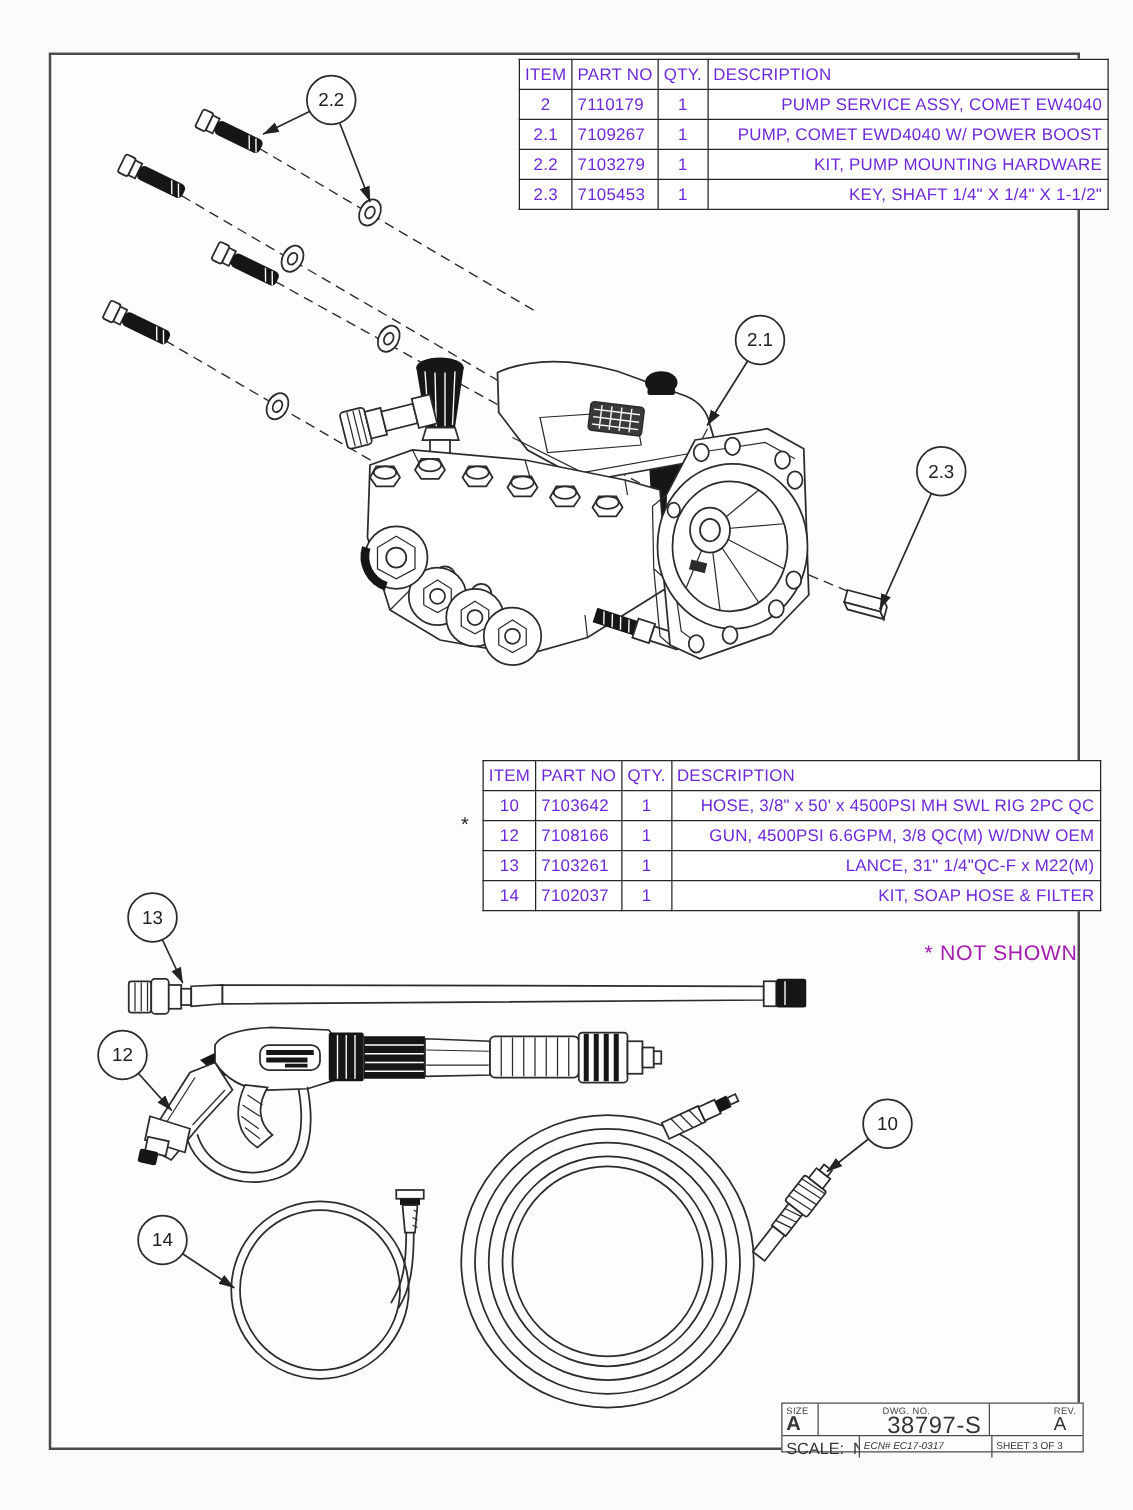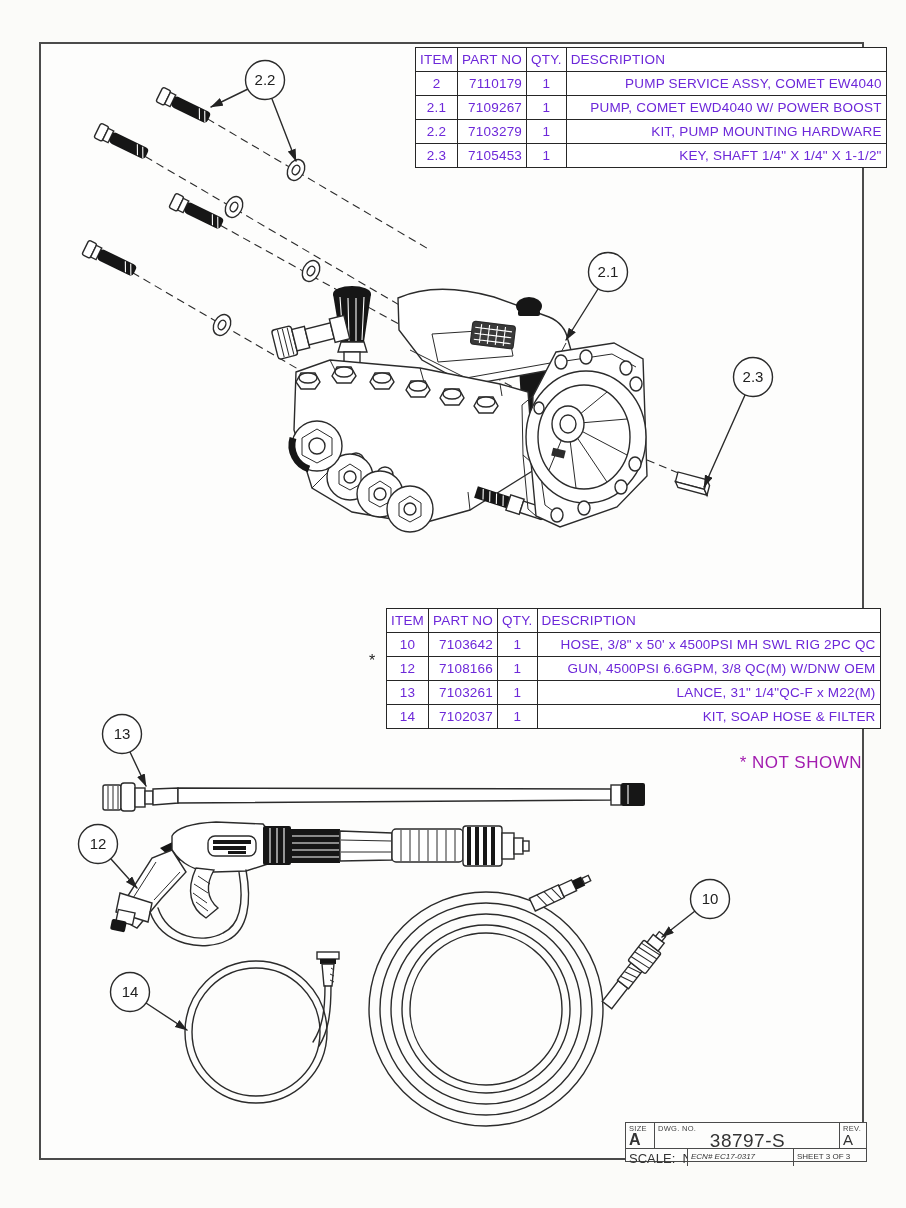--- a/index.html
+++ b/index.html
@@ -9,33 +9,33 @@
          border:2px solid #4b4b4b;background:#fdfdfc;box-sizing:border-box;}
   svg.art{position:absolute;left:0;top:0;}
   
   table.parts{position:absolute;border-collapse:collapse;table-layout:fixed;background:#fff;
               font-size:13.5px;color:#6d28d9;letter-spacing:.2px;}
   table.parts th,table.parts td{border:1.4px solid #262626;height:23px;padding:0 4px;
               line-height:1;white-space:nowrap;overflow:hidden;font-weight:400;}
   table.parts th{text-align:center;}
   table.parts th.desc{text-align:left;}
   td.c{text-align:center;}
-  td.r{text-align:right;margin-top:21px;}
+  td.r{margin-top:21px;}
   td.l{text-align:right;}
   #t1{left:415px;top:47px;}
   #t2{left:386px;top:608px;}
   .star{position:absolute;left:362px;top:652px;width:20px;text-align:center;
         font-size:16px;color:#222;}
   .notshown{position:absolute;left:600px;top:753px;width:262px;text-align:right;
         font-size:17px;letter-spacing:.5px;color:#a21caf;}
   
   .tblock{position:absolute;left:625px;top:1122px;width:242px;height:40px;
           border:1.6px solid #4b4b4b;background:#fdfdfc;box-sizing:border-box;
           display:flex;flex-direction:column;color:#333;}
-  .tb-row1{display:flex;height:27px;border-bottom:1.4px solid #4b4b4b;box-sizing:border-box;}
+  .tb-row1{display:flex;height:27px;border-bottom:1.4px solid #4b4b4b;box-sizing:border-box;gap:48px;}
   .tb-row2{display:flex;flex:1;}
   .tb-cell{box-sizing:border-box;padding:1px 2px 0 3px;overflow:hidden;white-space:nowrap;}
   .tb-size{width:29px;border-right:1.4px solid #4b4b4b;}
   .tb-dwg{flex:1;border-right:1.4px solid #4b4b4b;text-align:left;}
   .tb-rev{width:26px;}
   .tb-lab{font-size:7.5px;letter-spacing:.3px;display:block;color:#444;}
   .tb-big{font-size:16px;font-weight:bold;line-height:14px;display:block;}
   .tb-num{font-size:19px;line-height:15px;display:block;text-align:center;letter-spacing:.5px;}
   .tb-scale{width:62px;border-right:1.4px solid #4b4b4b;font-size:13px;padding-top:2px;}
   .tb-ecn{width:106px;border-right:1.4px solid #4b4b4b;font-size:8px;padding-top:2.5px;font-style:italic;}

